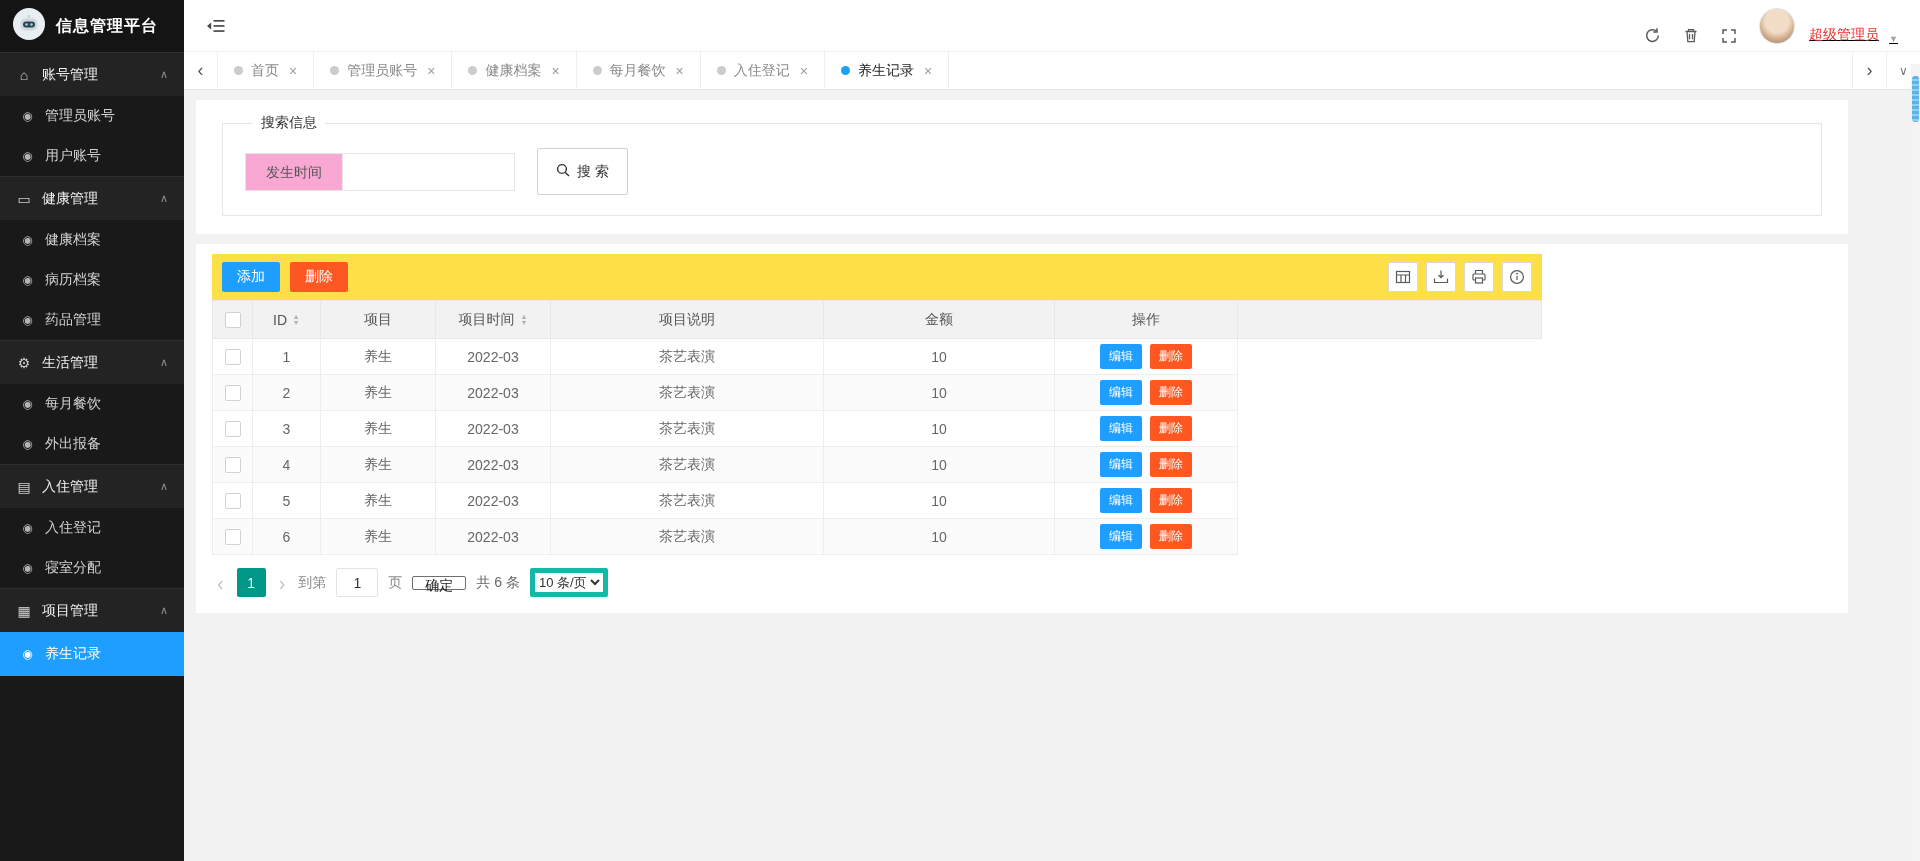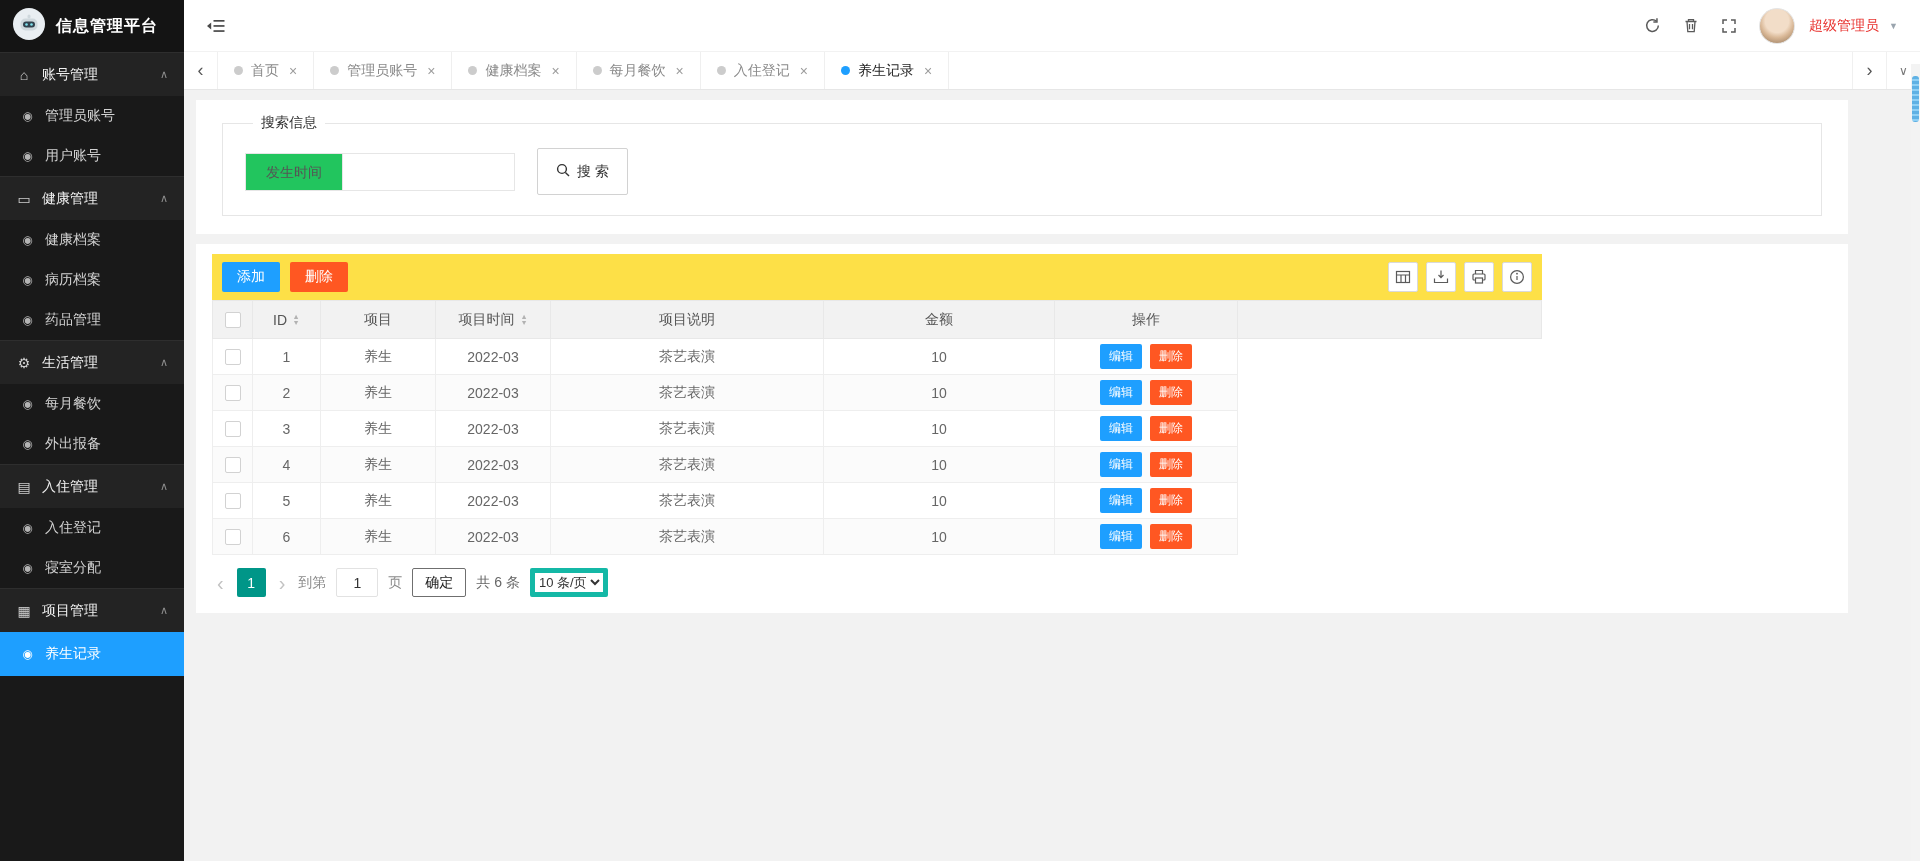--- a/index.html
+++ b/index.html
@@ -17,21 +17,21 @@
   .mh-caret { margin-left:auto; color:#8f8f8f; font-size:11px; }
   .menu-item { height:40px; display:flex; align-items:center; gap:10px; padding:0 16px 0 20px; font-size:14px; color:#d2d2d2; background:#191919; cursor:pointer; }
   .mi-icon { font-size:12px; color:#b5b5b5; width:15px; text-align:center; }
   .menu-item.active { background:var(--accent-blue,#1E9FFF); color:#fff; height:44px; }
   .menu-item.active .mi-icon { color:#fff; }
 
   
   .main { flex:1; min-width:0; display:flex; flex-direction:column; }
   .topbar { height:52px; flex:0 0 52px; background:#fff; display:flex; align-items:center; padding:0 22px; border-bottom:1px solid #f2f2f2; }
   .collapse-btn { cursor:pointer; display:flex; align-items:center; }
-  .topbar-right { margin-left:auto; display:flex; align-items:center; gap:22px; }
+  .topbar-right { margin-left:auto; display:flex; align-items:flex-end; gap:22px;text-decoration:underline; }
   .tb-icon { cursor:pointer; display:flex; align-items:center; }
   .avatar { width:36px; height:36px; border-radius:50%; cursor:pointer;
             background:radial-gradient(circle at 50% 35%, #f2ddc8 0 42%, #d9b897 60%, #8c6f52 100%);
             border:1px solid #e4e4e4; }
   .username { color:var(--username-red,#e8322e); font-size:14px; cursor:pointer; margin-left:-8px; }
   .caret { color:#9aa4ae; font-size:9px; margin-left:-12px; }
 
   
   .tabbar { height:38px; flex:0 0 38px; background:#fff; display:flex; align-items:stretch; border-bottom:1px solid #e6e6e6; }
   .tab-nav { width:34px; display:flex; align-items:center; justify-content:center; color:#555; font-size:18px; cursor:pointer; border-right:1px solid #f0f0f0; }
@@ -45,21 +45,21 @@
   .tab.active .dot { background:var(--accent-blue,#1E9FFF); }
   .tab-spacer { flex:1; }
 
   
   .content { flex:1; background:#f2f2f2; padding:10px 72px 0 12px; overflow:hidden; }
 
   .search-card { background:#fff; padding:14px 26px 18px; margin-bottom:10px; }
   fieldset { border:1px solid #e6e6e6; padding:16px 22px 20px; }
   legend { font-size:14px; color:#333; padding:0 8px; margin-left:8px; }
   .search-row { display:flex; align-items:center; }
-  .addon { height:38px; line-height:36px; padding:0 20px; background:#22c55e; border:1px solid #e6e6e6; font-size:14px; color:#555; }
+  .addon { height:38px; line-height:36px; padding:0 20px; background:#f9a8d4; border:1px solid #e6e6e6; font-size:14px; color:#555; }
   .date-input { height:38px; width:172px; border:1px solid #e6e6e6; border-left:none; padding:0 10px; font-size:14px; outline:none; color:#333; background:#fff; }
   .search-btn { margin-left:22px; height:47px; padding:0 18px; background:#fff; border:1px solid #d2d2d2; border-radius:2px; font-size:14px; color:#333; display:flex; align-items:center; gap:7px; cursor:pointer; }
 
   .table-card { background:#fff; padding:10px 16px 14px; }
   .table-block { width:1330px; }
   .toolbar { background:#fde047; padding:8px 10px; display:flex; align-items:center; gap:10px; }
   .btn { height:30px; padding:0 15px; border:none; border-radius:2px; color:#fff; font-size:14px; cursor:pointer; }
   .btn.add { background:var(--accent-blue,#1E9FFF); }
   .btn.del { background:var(--danger-orange,#FF5722); }
   .icon-group { margin-left:auto; display:flex; gap:8px; }
@@ -81,21 +81,21 @@
   .btn-edit { background:var(--accent-blue,#1E9FFF); }
   .btn-delrow { background:var(--danger-orange,#FF5722); }
 
   .pagination { display:flex; align-items:center; gap:10px; padding:13px 2px 2px; font-size:14px; color:#666; }
   .pg { cursor:pointer; }
   .pg.prev, .pg.next { color:#c2c2c2; font-size:20px; padding:0 3px; line-height:1; }
   .pg.cur { width:29px; height:29px; background:var(--pager-green,#009688); color:#fff; display:flex; align-items:center; justify-content:center; border-radius:2px; font-size:14px; }
   .pg-text { color:#8a8a8a; }
   .pg-text.total { color:#666; }
   .goto-input { width:42px; height:29px; border:1px solid #e2e2e2; border-radius:2px; text-align:center; font-size:14px; color:#333; outline:none; }
-  .confirm-btn { height:29px; padding:0 12px; background:#fff; border:1px solid #6f6f6f; border-radius:2px; font-size:14px; color:#222; cursor:pointer; }
+  .confirm-btn { height:14px; padding:0 12px; background:#fff; border:1px solid #6f6f6f; border-radius:2px; font-size:14px; color:#222; cursor:pointer; }
   .per-page { height:29px; border:5px solid #14b8a6; border-radius:2px; background:#fff; font-size:13px; color:#333; outline:none; }
 
   
   .scroll-track { position:absolute; right:0; top:64px; width:9px; bottom:0; background:#f3f3f3; }
   .scroll-thumb { position:absolute; left:1px; top:12px; width:7px; height:46px; border-radius:3px;
                   background:repeating-linear-gradient(180deg, var(--scrollbar-blue,#5fb1e4) 0 3px, #8fd0f5 3px 5px); }
 </style>
 </head>
 <body>
 

